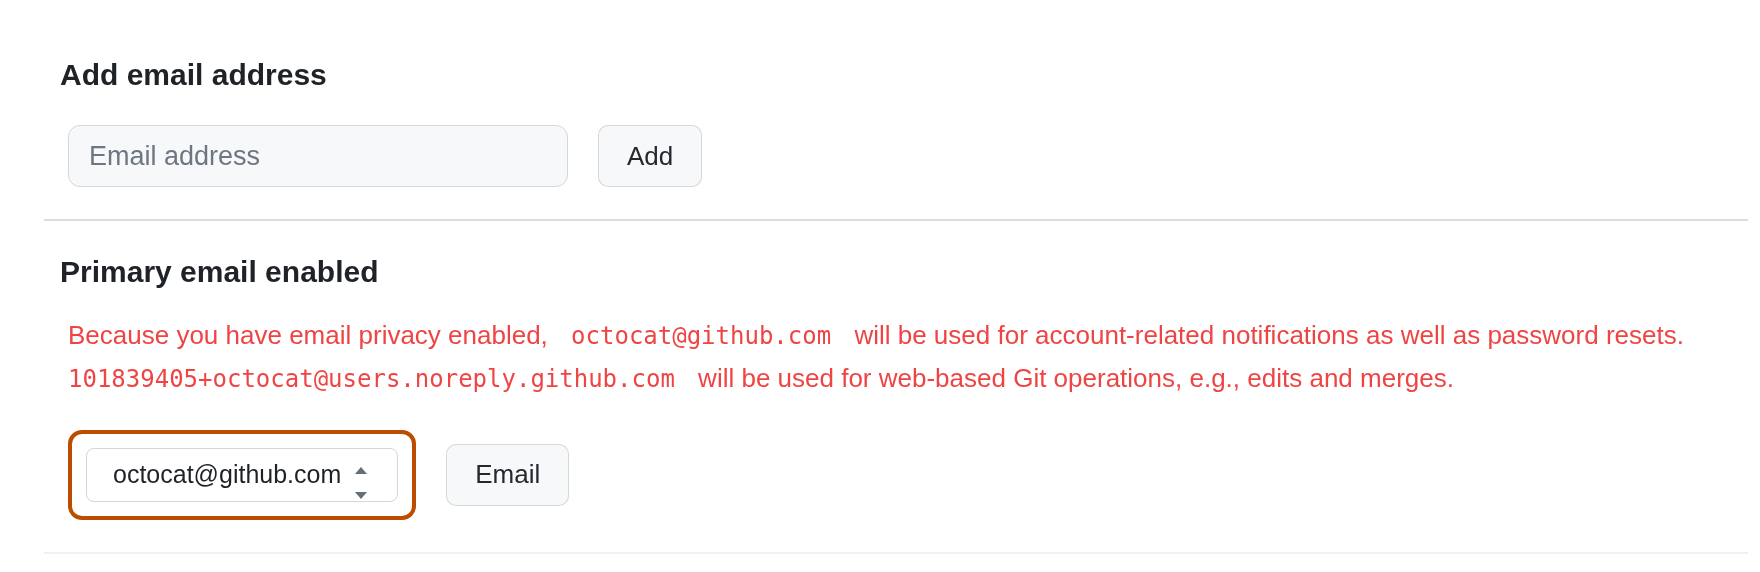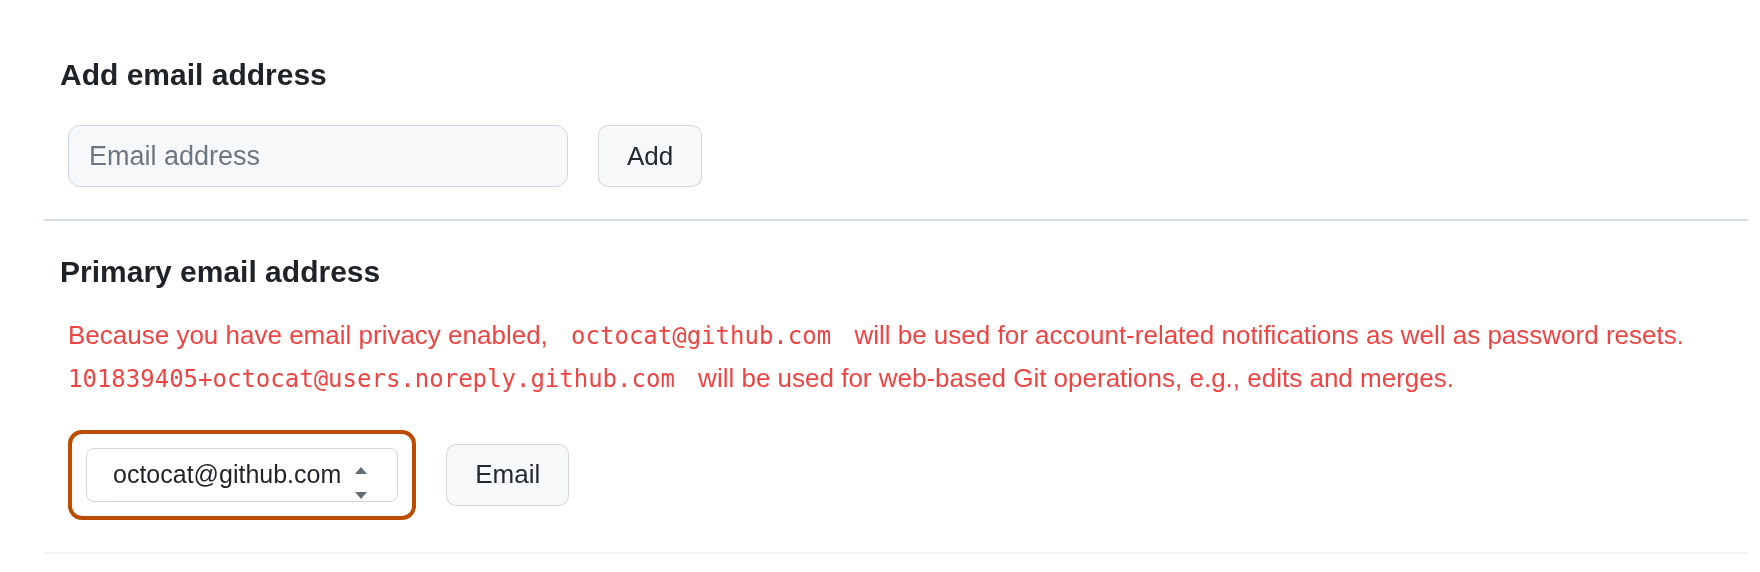--- a/index.html
+++ b/index.html
@@ -135,21 +135,21 @@
   <h3 class="section-title">Add email address</h3>
   <div class="add-row">
     <input type="text" class="email-input" placeholder="Email address" style="">
     <button class="btn">Add</button>
   </div>
 </div>
 
 <hr class="divider">
 
 <div class="section">
-  <h3 class="section-title">Primary email address</h3>
+  <h3 class="section-title">Primary email enabled</h3>
   <p class="desc">
     <span>Because you have email privacy enabled, </span><span class="mono">octocat@github.com</span><span> will be used for account-related notifications as well as password resets. </span><span class="mono">101839405+octocat@users.noreply.github.com</span><span> will be used for web-based Git operations, e.g., edits and merges.</span>
   </p>
   <div class="primary-row">
     <div class="select-wrap">
       <div class="select-inner">
         <span>octocat@github.com</span>
         <span class="select-caret">
           <span class="caret-up"></span>
           <span class="caret-down"></span>

